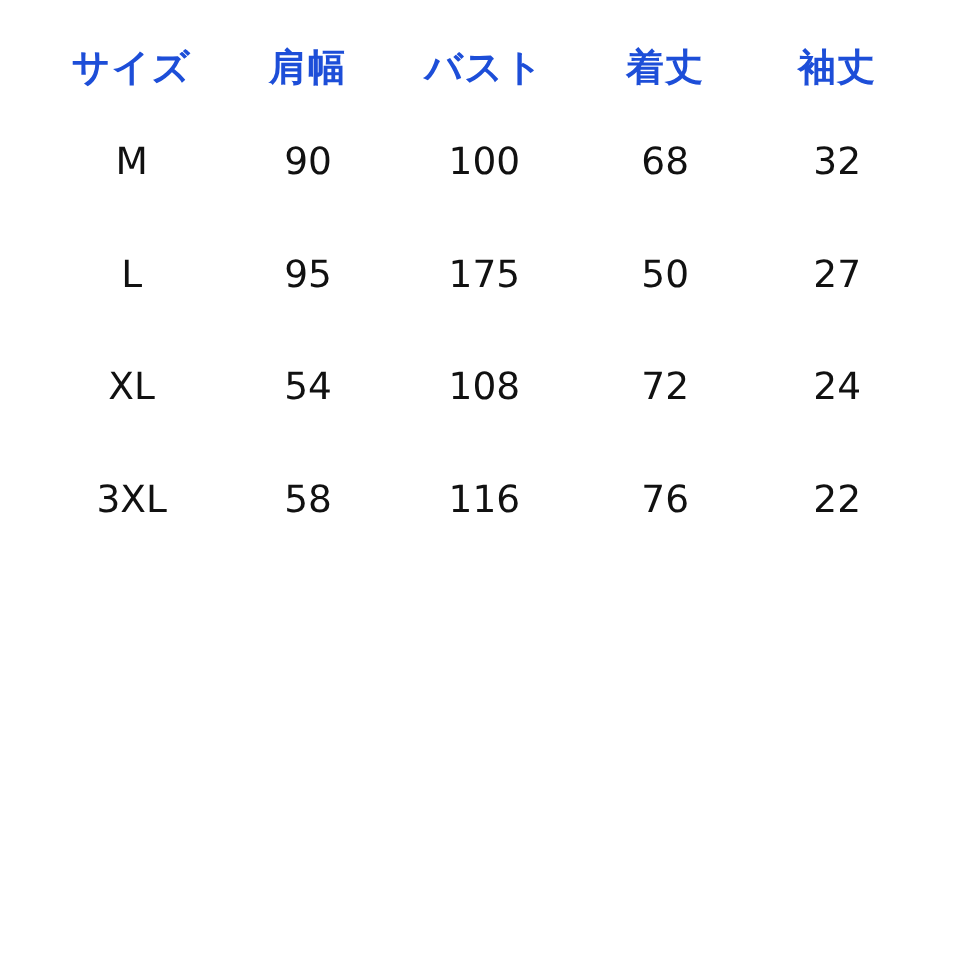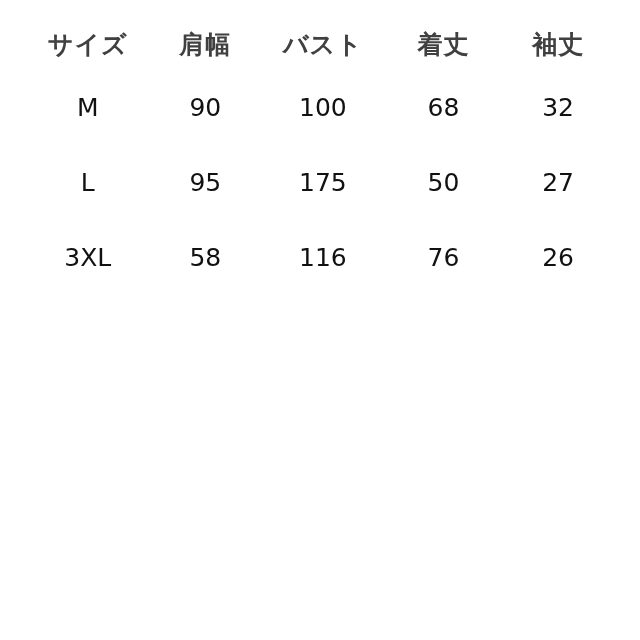--- a/index.html
+++ b/index.html
@@ -30,21 +30,21 @@
     text-align: center;
     vertical-align: middle;
     border: none;
     padding: 0;
   }
   thead th {
     font-size: 25px;
     font-weight: bold;
     letter-spacing: 1px;
     height: 52px;
-    color: #404040;
+    color: #1d4ed8;
   }
   tbody td {
     font-size: 25px;
     font-weight: normal;
     height: 75px;
     color: #111111;
   }
   
   col.c0 { width: 21%; }
   col.c1 { width: 19%; }
@@ -82,21 +82,28 @@
         <td>32</td>
       </tr>
       <tr>
         <td>L</td>
         <td>95</td>
         <td>175</td>
         <td>50</td>
         <td>27</td>
       </tr>
       <tr>
+        <td>XL</td>
+        <td>54</td>
+        <td>108</td>
+        <td>72</td>
+        <td>24</td>
+      </tr>
+      <tr>
         <td>3XL</td>
         <td>58</td>
         <td>116</td>
         <td>76</td>
-        <td>26</td>
+        <td>22</td>
       </tr>
     </tbody>
   </table>
 </div>
 
 </body></html>

